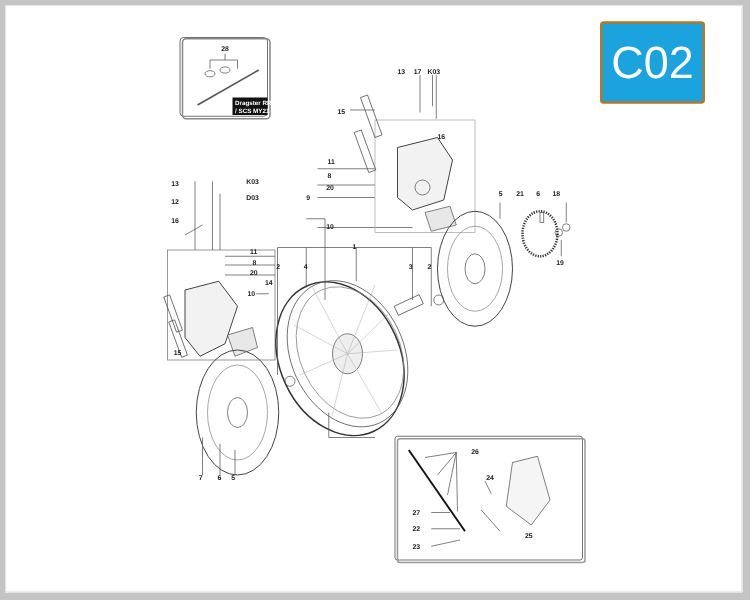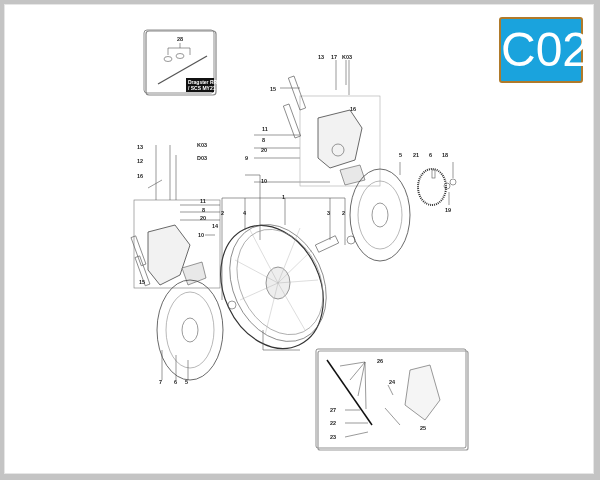--- a/index.html
+++ b/index.html
@@ -1,22 +1,22 @@
 <!DOCTYPE html>
 <html><head>
 <meta charset="utf-8">
 <style>
   html, body { margin:0; padding:0; }
   body { width:600px; height:480px; background:#c4c4c4; position:relative; overflow:hidden;
          font-family:"Liberation Sans", sans-serif; }
   .frame { position:absolute; left:4px; top:4px; width:590px; height:470px; background:#ffffff;
            border:1px solid #e6e6e6; box-sizing:border-box; }
-  .badge { position:absolute; left:499px; top:17px; width:84px; height:66px; background:#1aa3dd;
+  .badge { position:absolute; left:480px; top:17px; width:84px; height:66px; background:#1aa3dd;
            border:2px solid #b07a2a; border-radius:3px; box-sizing:border-box;
-           color:#fff; font-size:48px; line-height:62px; text-align:center; letter-spacing:0px; }
+           color:#fff; font-size:36px; line-height:62px; text-align:center; letter-spacing:0px; }
   svg { position:absolute; left:0; top:0; }
   .lbl { font-family:"Liberation Sans", sans-serif; font-size:5.5px; font-weight:bold; fill:#222; }
   .inv { font-family:"Liberation Sans", sans-serif; font-size:5px; font-weight:bold; fill:#fff; }
 </style>
 </head>
 <body>
 
 <div class="frame"></div>
 
 <div class="badge">C02</div>

